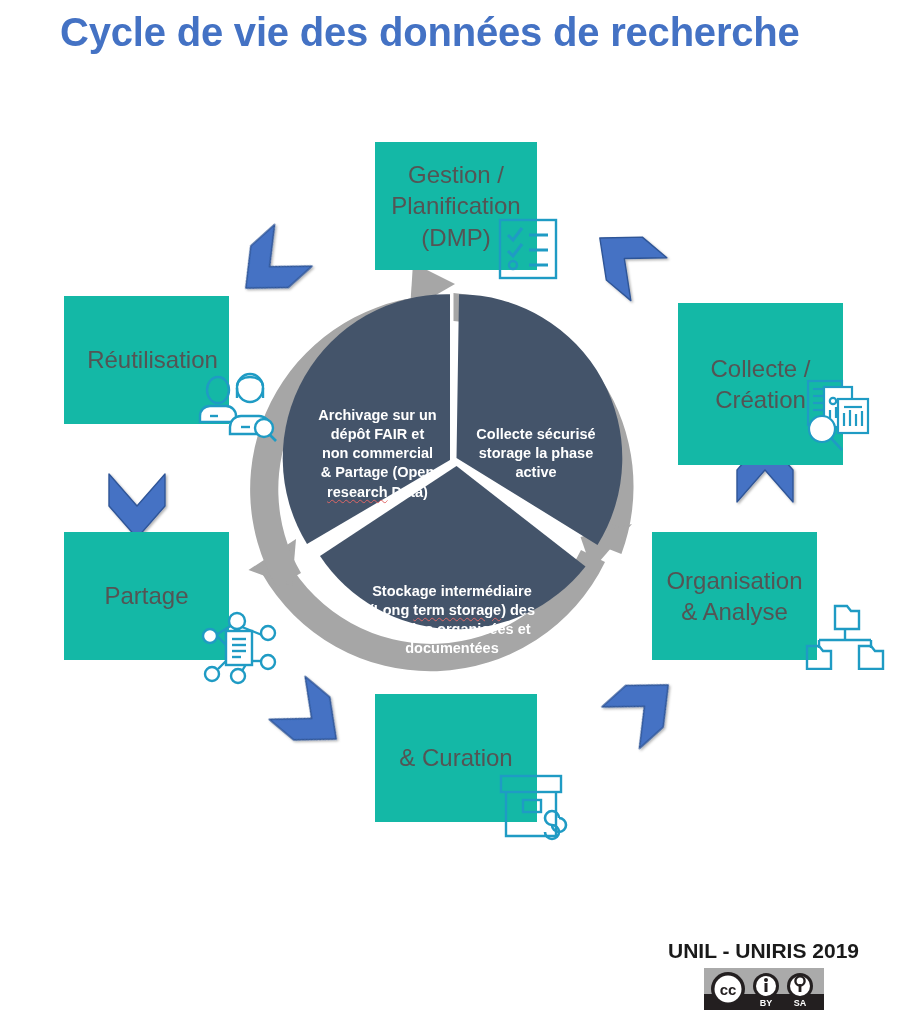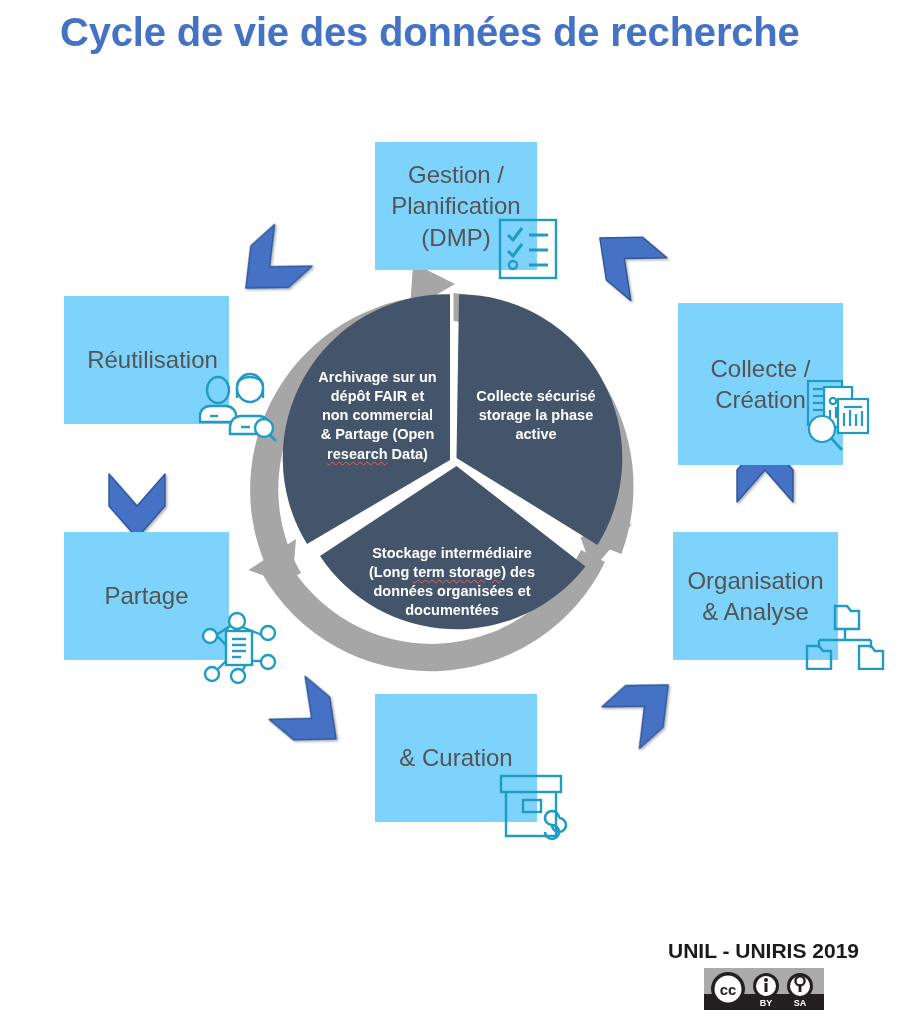--- a/index.html
+++ b/index.html
@@ -38,36 +38,36 @@
   }
   #cycle-svg {
     position: absolute;
     left: 0;
     top: 0;
   }
 
   
   .phase-box {
     position: absolute;
-    background: #7dd3fc;
+    background: #14b8a6;
     color: #545454;
     display: flex;
     align-items: center;
     justify-content: center;
     text-align: center;
     font-size: 24px;
     line-height: 1.30;
     box-sizing: border-box;
     padding: 6px 8px;
   }
   .phase-box .phase-label { display: block; }
 
   #box-gestion      { left: 375px; top:  42px; width: 162px; height: 128px; }
   #box-collecte     { left: 678px; top: 203px; width: 165px; height: 162px; }
-  #box-organisation { left: 673px; top: 432px; width: 165px; height: 128px; }
+  #box-organisation { left: 652px; top: 432px; width: 165px; height: 128px; }
   #box-preservation { left: 375px; top: 594px; width: 162px; height: 128px; }
   #box-archivage    { left:  64px; top: 432px; width: 165px; height: 128px; }
   #box-reutilisation{ left:  64px; top: 196px; width: 165px; height: 128px; padding-left: 20px; }
 
   
   .phase-icon {
     position: absolute;
     pointer-events: none;
   }
   #icon-dmp        { left: 498px; top: 118px; }
@@ -78,20 +78,21 @@
   #icon-reutilisation{left: 196px; top: 272px; }
 
   
   .segment-text {
     position: absolute;
     color: #ffffff;
     font-size: 14.5px;
     font-weight: 700;
     line-height: 1.32;
     text-align: center;
+    margin-top: 38px;
   }
   #seg-text-right  { left: 462px; top: 287px; width: 148px; }
   #seg-text-bottom { left: 352px; top: 444px; width: 200px; }
   #seg-text-left   { left: 300px; top: 268px; width: 155px; }
   .segment-text .spell {
     text-decoration: underline;
     text-decoration-style: wavy;
     text-decoration-color: #e06666;
     text-decoration-thickness: 1px;
     text-underline-offset: 2px;

